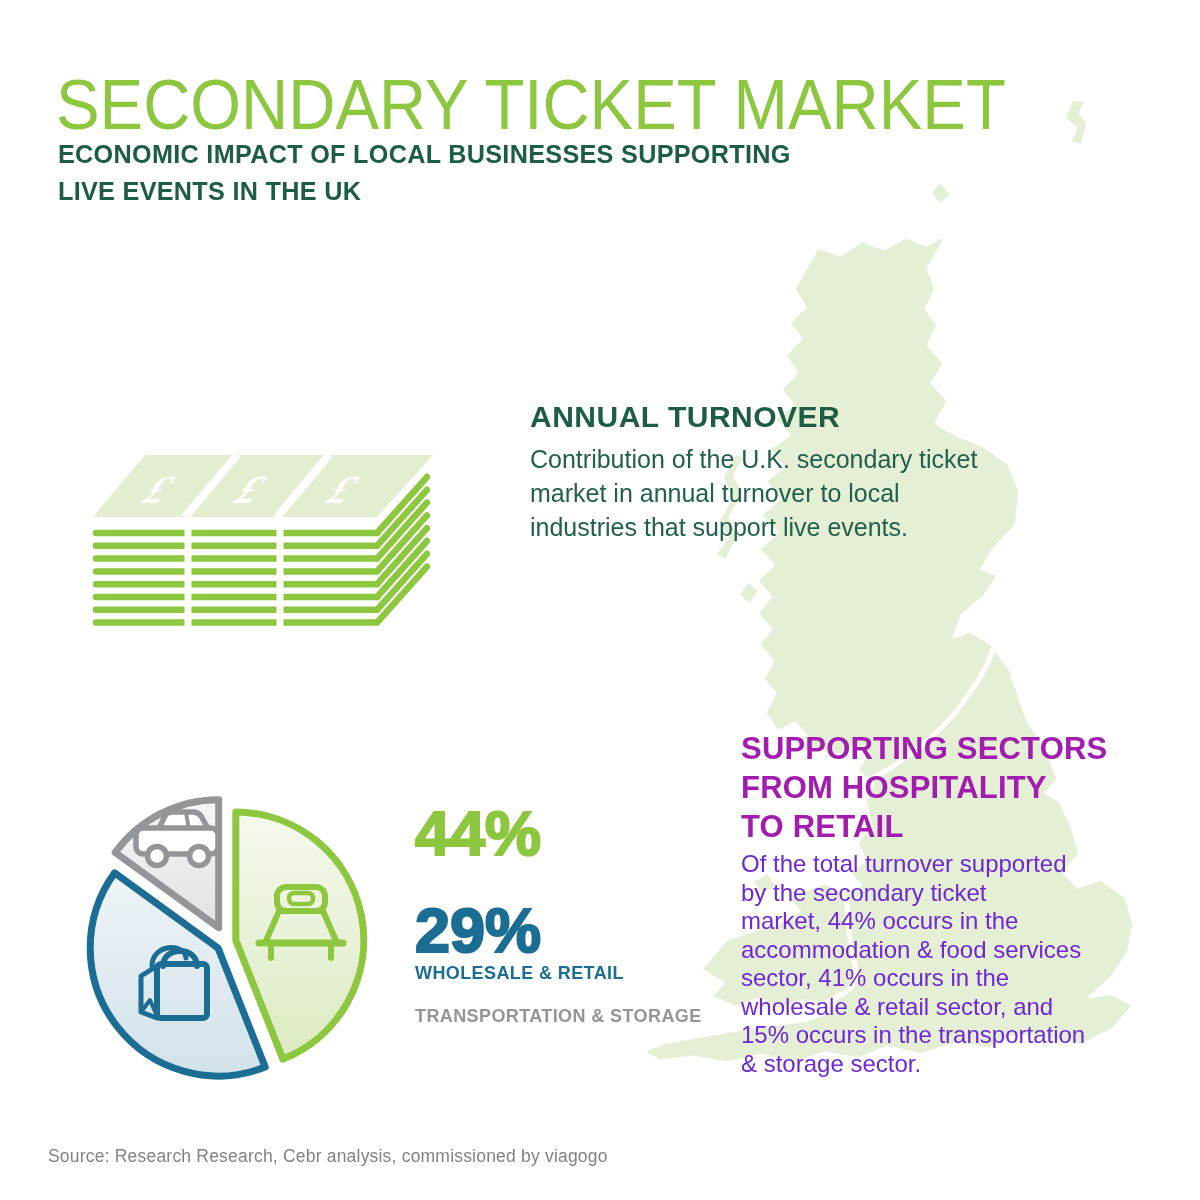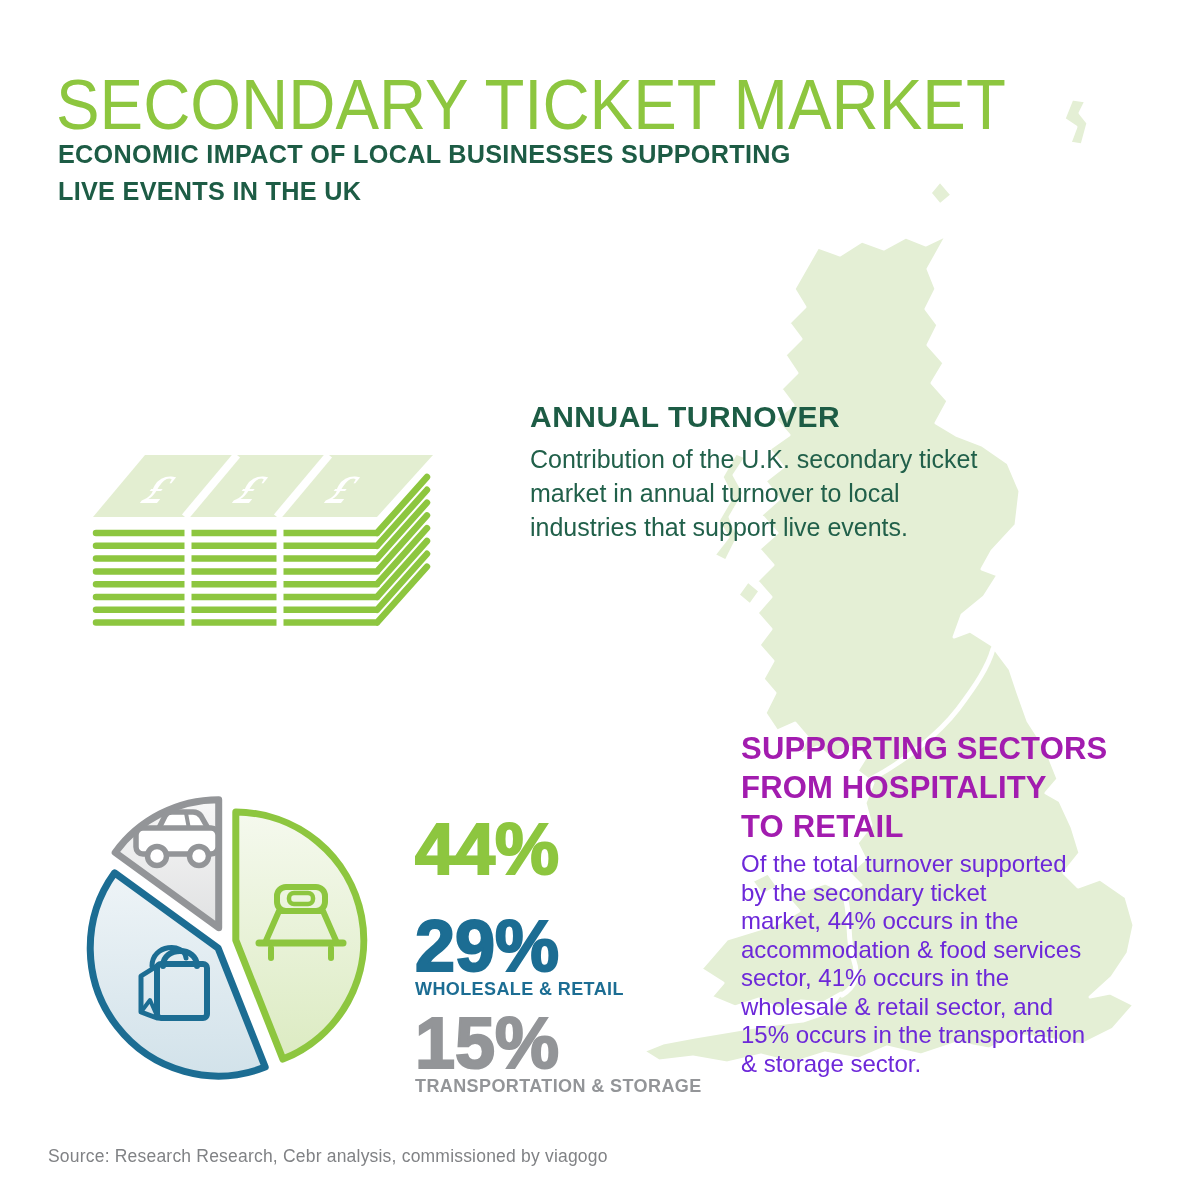--- a/index.html
+++ b/index.html
@@ -42,21 +42,21 @@
     font-size:31px;font-weight:bold;line-height:39px;letter-spacing:.2px;
     color:#a21caf;white-space:pre-line;
   }
   .sectors-desc{
     left:741px;top:850px;width:420px;
     font-size:24px;line-height:28.5px;color:#6d28d9;white-space:pre-line;
   }
 
   .stat-row{left:415px;width:300px;}
   .stat-row .val{
-    font-size:72px;font-weight:bold;line-height:54px;letter-spacing:0;margin-top:16px;
+    font-size:63px;font-weight:bold;line-height:54px;letter-spacing:0;
   }
   .stat-row .lab{
     margin-top:6px;font-size:18px;font-weight:bold;letter-spacing:.4px;white-space:nowrap;
   }
   .stat-green .val{color:#8dc63f;-webkit-text-stroke:2.2px #8dc63f;}
   .stat-green .lab{color:#8dc63f;}
   .stat-blue  .val{color:#1c6d93;-webkit-text-stroke:2.2px #1c6d93;}
   .stat-blue  .lab{color:#1c6d93;}
   .stat-gray  .val{color:#939598;-webkit-text-stroke:2.2px #939598;}
   .stat-gray  .lab{color:#939598;}
@@ -219,21 +219,20 @@
   </svg>
 
   <div class="abs stat-row stat-green" style="top:806px;">
     <div class="val">44%</div>
   </div>
   <div class="abs stat-row stat-blue" style="top:903px;">
     <div class="val">29%</div>
     <div class="lab">WHOLESALE &amp; RETAIL</div>
   </div>
   <div class="abs stat-row stat-gray" style="top:1000px;">
-    <div class="val">15%</div>
     <div class="lab">TRANSPORTATION &amp; STORAGE</div>
   </div>
 
   <div class="abs sectors-heading">SUPPORTING SECTORS
 FROM HOSPITALITY
 TO RETAIL</div>
   <div class="abs sectors-desc">Of the total turnover supported
 by the secondary ticket
 market, 44% occurs in the
 accommodation &amp; food services

